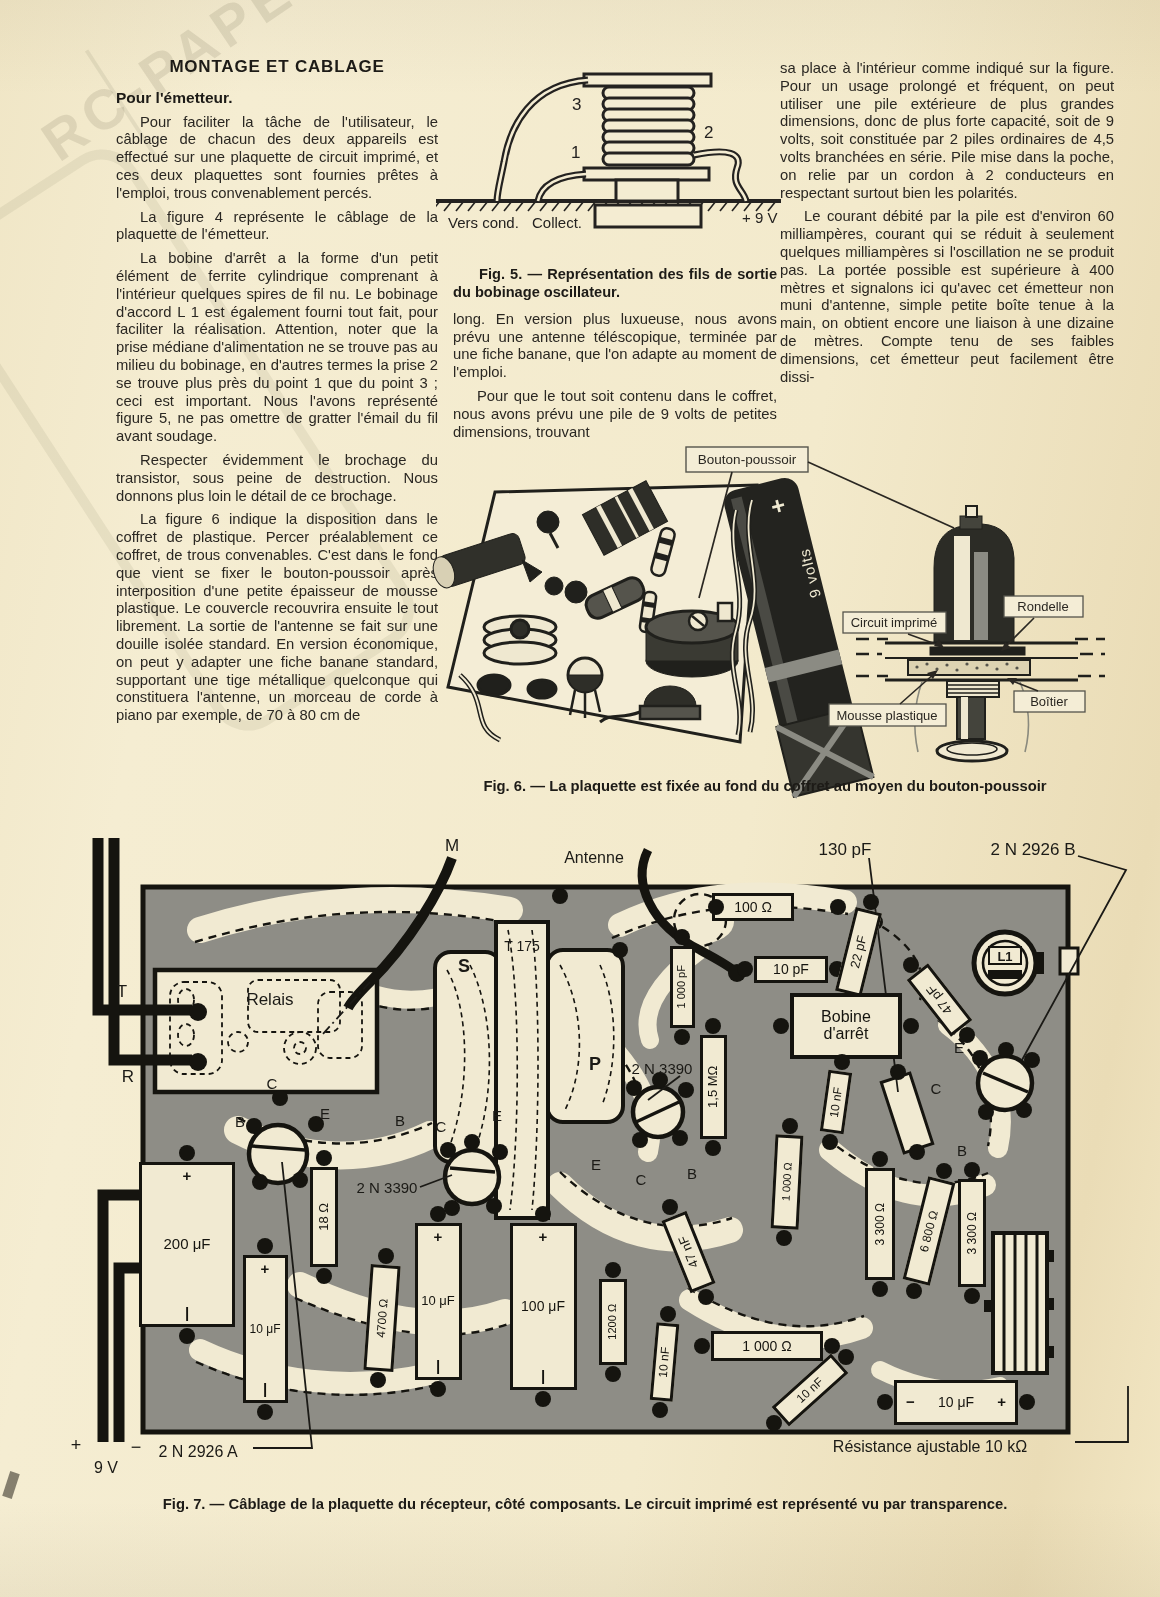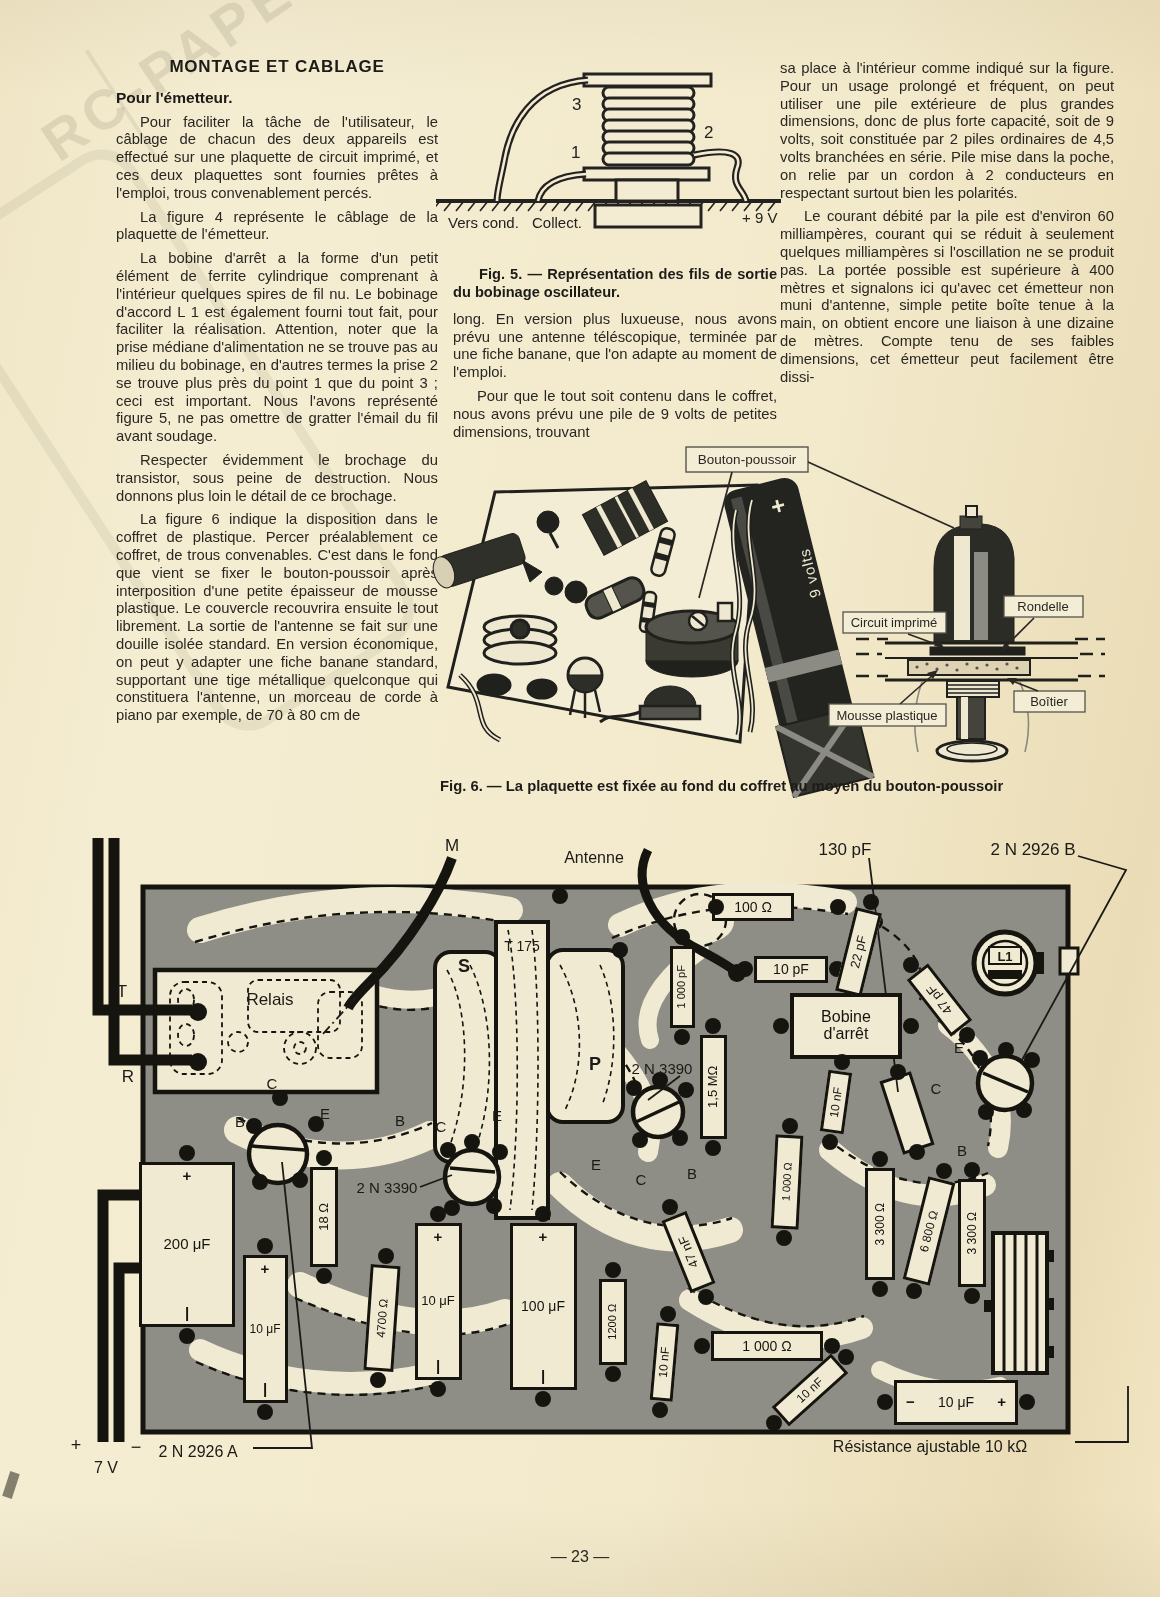--- a/index.html
+++ b/index.html
@@ -17,21 +17,21 @@
   .col1{left:88px;top:58px;width:322px;}
   .col2{left:425px;top:62px;width:324px;}
   .col3{left:752px;top:60px;width:334px;}
   .title{font-size:17px;font-weight:bold;letter-spacing:.8px;text-align:center;margin:0 0 13px;color:#1d1b17;}
   .subhead{font-size:15.5px;font-weight:bold;margin:0 0 7px;text-align:left;color:#1d1b17;}
   .para{margin:0 0 6px;text-indent:24px;}
   .para.noindent{text-indent:0;}
   .figcap{font-weight:bold;font-size:14.6px;line-height:18px;margin:6px 0 10px;text-indent:26px;color:#1d1b17;}
   .fig5-wrap{margin:-4px 0 2px -17px;}
   .fig6{position:absolute;left:430px;top:440px;width:675px;height:370px;}
-  .fig6-caption{position:absolute;left:440px;top:778px;width:650px;text-align:left;
+  .fig6-caption{position:absolute;left:440px;top:778px;width:650px;text-align:center;
     font-weight:bold;font-size:14.8px;color:#1d1b17;}
   .fig7{position:absolute;left:0;top:830px;width:1160px;height:660px;}
   .fig7 svg{position:absolute;left:0;top:0;}
   .fig7-caption{position:absolute;left:112px;top:1496px;width:946px;text-align:center;
     font-weight:bold;font-size:14.8px;color:#1d1b17;}
   .pageno{position:absolute;left:0;top:1548px;width:1160px;text-align:center;font-size:16px;color:#2a2722;}
   
   .cmp{position:absolute;box-sizing:border-box;background:#f1ead2;border:3px solid #15140f;
     display:flex;align-items:center;justify-content:center;color:#15140f;}
   .cmp span{white-space:pre-line;text-align:center;line-height:1.05;}
@@ -614,20 +614,20 @@
         <div class="ann" style="left: 441px; top: 296px; font-size: 15px;">C</div>
         <div class="ann" style="left: 497px; top: 285px; font-size: 15px;">E</div>
         <div class="ann" style="left: 596px; top: 334px; font-size: 15px;">E</div>
         <div class="ann" style="left: 641px; top: 349px; font-size: 15px;">C</div>
         <div class="ann" style="left: 692px; top: 343px; font-size: 15px;">B</div>
         <div class="ann" style="left: 959px; top: 217px; font-size: 15px;">E</div>
         <div class="ann" style="left: 936px; top: 258px; font-size: 15px;">C</div>
         <div class="ann" style="left: 962px; top: 320px; font-size: 15px;">B</div>
         <div class="ann" style="left: 76px; top: 615px; font-size: 18px;">+</div>
         <div class="ann" style="left: 136px; top: 617px; font-size: 18px;">−</div>
-        <div class="ann" style="left: 106px; top: 638px; font-size: 16px;">7 V</div>
+        <div class="ann" style="left: 106px; top: 638px; font-size: 16px;">9 V</div>
         <div class="ann" style="left: 198px; top: 622px; font-size: 16px;">2 N 2926 A</div>
         <div class="ann" style="left: 930px; top: 617px; font-size: 16px;">Résistance ajustable 10 kΩ</div>
       </div>
   </div>
-
-  <div class="pageno">— 23 —</div>
+  <div class="fig7-caption">Fig. 7. — Câblage de la plaquette du récepteur, côté composants. Le circuit imprimé est représenté vu par transparence.</div>
+
 </div>
 
 </body></html>

